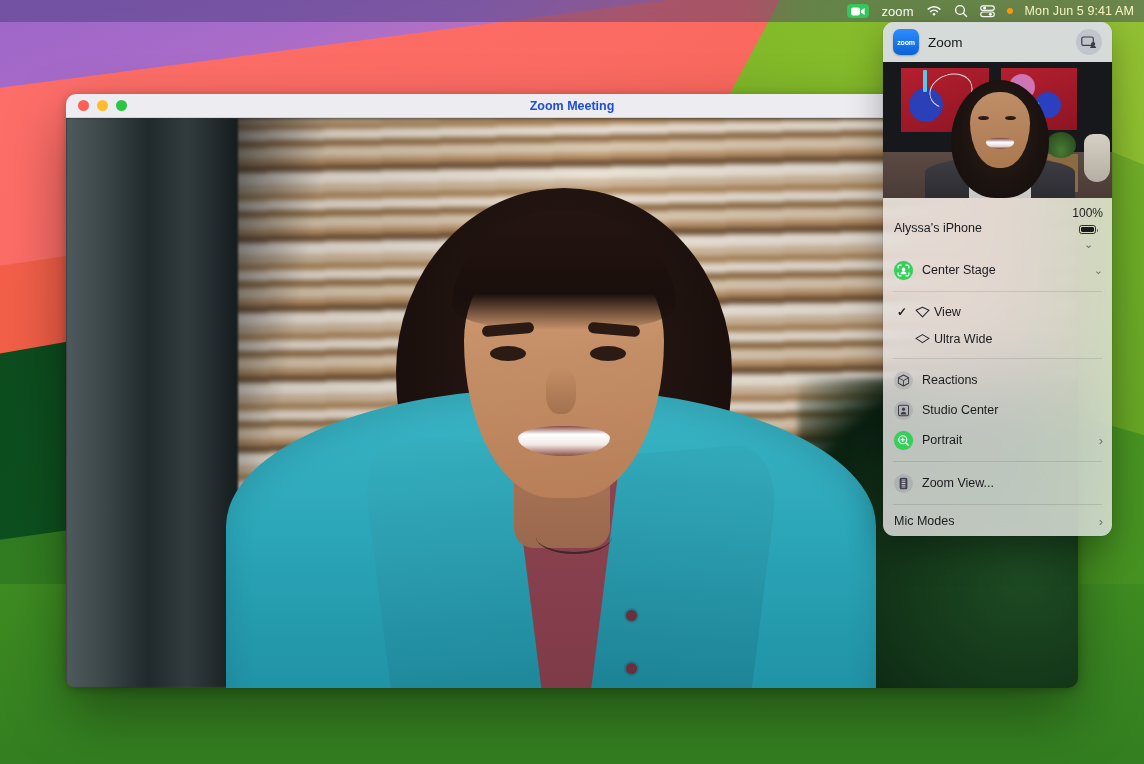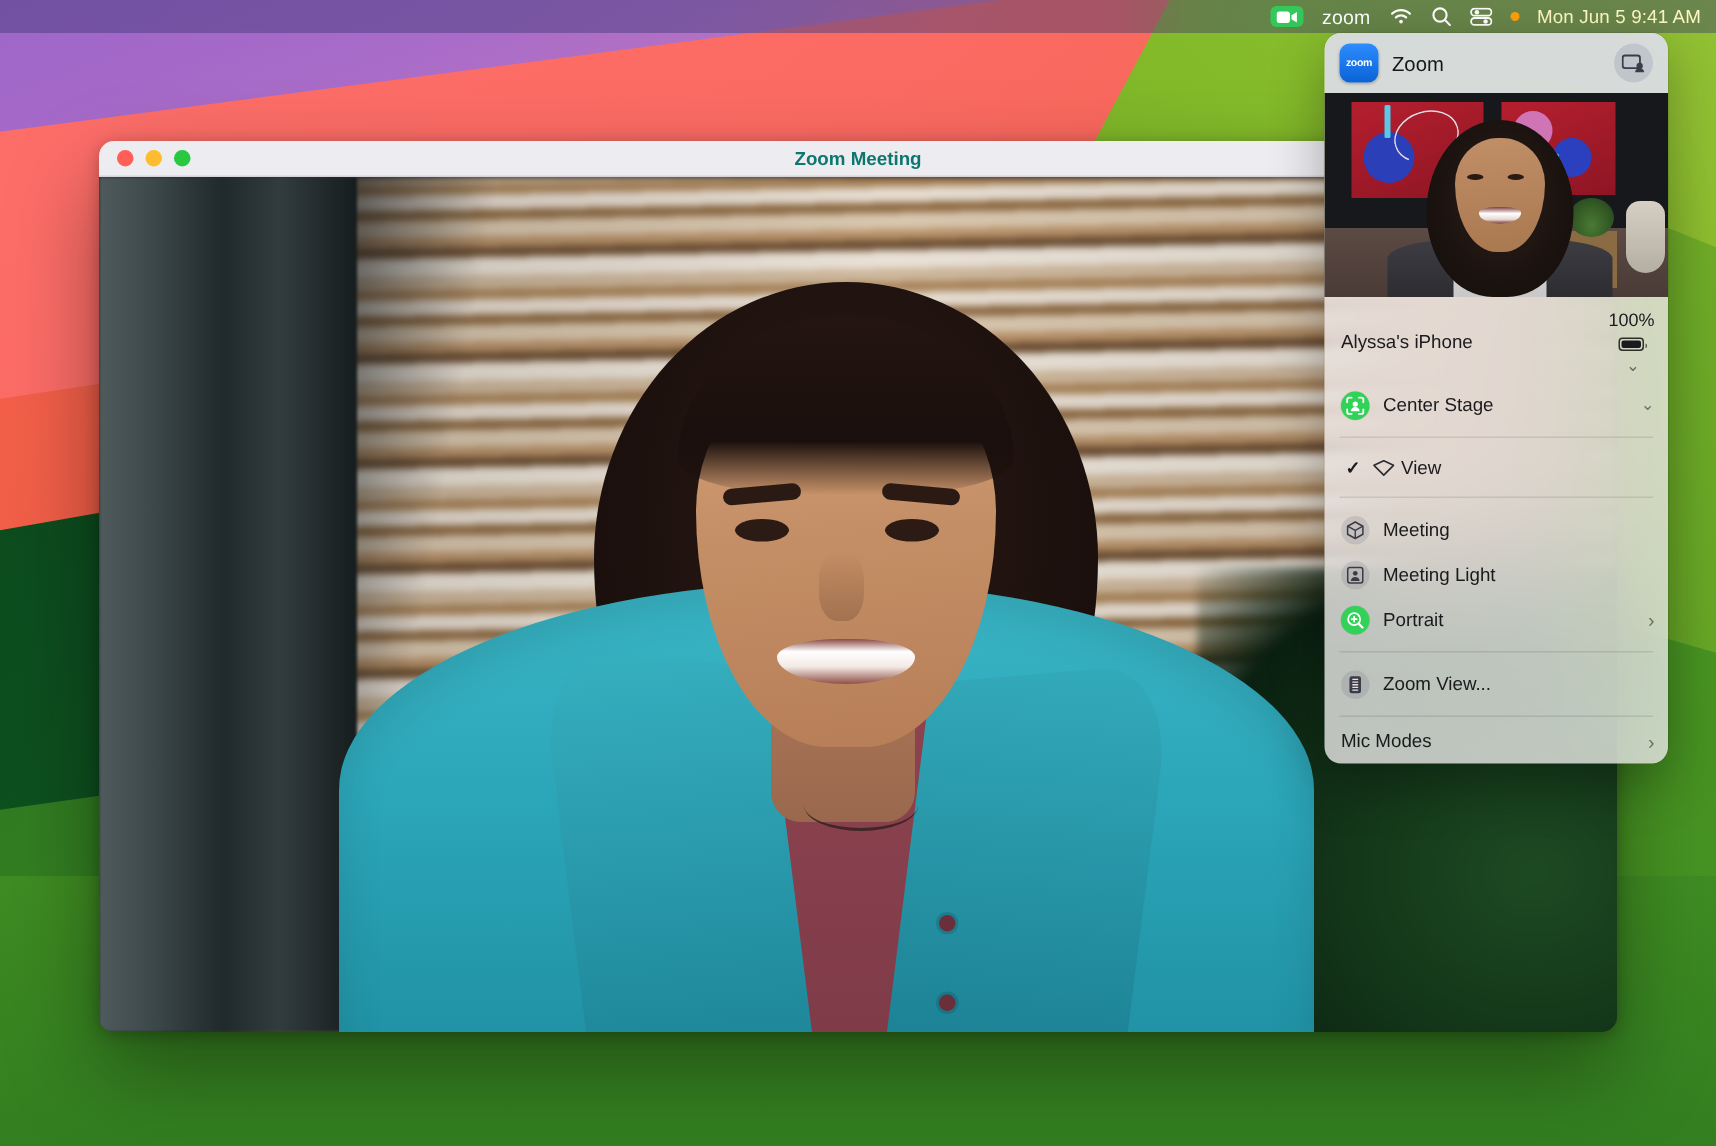--- a/index.html
+++ b/index.html
@@ -119,21 +119,21 @@
     border-bottom:1px solid #d6d4da;
     display:flex; align-items:center; position:relative;
   }
   .traffic { display:flex; gap:8px; padding-left:12px; }
   .tl { width:11px; height:11px; border-radius:50%; }
   .tl.red{ background:#ff5f57; }
   .tl.yellow{ background:#febc2e; }
   .tl.green{ background:#28c840; }
   #zoom-title {
     position:absolute; left:0; right:0; text-align:center;
-    font-size:12.5px; font-weight:700; color:#0f766e;
+    font-size:12.5px; font-weight:700; color:#1d4ed8;
     pointer-events:none;
   }
 
   
   #zoom-video {
     position:relative; width:100%; height:570px;
     overflow:hidden; background:#1b1d1c;
   }
   .vid-wall {
     position:absolute; inset:0;
@@ -560,44 +560,53 @@
   <div class="panel-section">
     <div class="menu-row" style="gap:4px;">
       <span class="check-col">✓</span>
       <span class="lens-icon">
         <svg width="15" height="12" viewBox="0 0 15 12" aria-hidden="true">
           <path d="M1 4.2 L7.5 1.2 L14 4.2 L7.5 10.8 Z" stroke="#2b2b30" stroke-width="1.1" fill="none" stroke-linejoin="round"></path>
         </svg>
       </span>
       <span class="label">View</span>
     </div>
+    <div class="menu-row" style="gap:4px;">
+      <span class="check-col"></span>
+      <span class="lens-icon">
+        <svg width="15" height="12" viewBox="0 0 15 12" aria-hidden="true">
+          <path d="M1 5.4 L7.5 1.6 L14 5.4 L7.5 9.6 Z" stroke="#2b2b30" stroke-width="1.1" fill="none" stroke-linejoin="round"></path>
+        </svg>
+      </span>
+      <span class="label">Ultra Wide</span>
+    </div>
   </div>
 
   <div class="sep"></div>
 
   <div class="panel-section">
     <div class="menu-row">
       <span class="row-icon">
         <svg width="13" height="13" viewBox="0 0 14 14" aria-hidden="true">
           <path d="M7 1.1 L12.5 4.1 V9.9 L7 12.9 L1.5 9.9 V4.1 Z" stroke="#3c3c48" stroke-width="1.1" fill="none" stroke-linejoin="round"></path>
           <path d="M1.5 4.1 L7 7.1 L12.5 4.1 M7 7.1 V12.9" stroke="#3c3c48" stroke-width="1" fill="none"></path>
         </svg>
       </span>
-      <span class="label">Meeting</span>
+      <span class="label">Reactions</span>
     </div>
 
     <div class="menu-row">
       <span class="row-icon">
         <svg width="13" height="13" viewBox="0 0 14 14" aria-hidden="true">
           <rect x="1.6" y="1.4" width="10.8" height="11.2" rx="1.6" stroke="#3c3c48" stroke-width="1.1" fill="none"></rect>
           <circle cx="7" cy="5.6" r="1.7" fill="#3c3c48"></circle>
           <path d="M3.9 11.2c0-1.8 1.4-2.9 3.1-2.9s3.1 1.1 3.1 2.9z" fill="#3c3c48"></path>
         </svg>
       </span>
-      <span class="label">Meeting Light</span>
+      <span class="label">Studio Center</span>
     </div>
 
     <div class="menu-row">
       <span class="row-icon active">
         <svg width="13" height="13" viewBox="0 0 14 14" aria-hidden="true">
           <circle cx="6.2" cy="6.2" r="4.3" stroke="#ffffff" stroke-width="1.3" fill="none"></circle>
           <line x1="6.2" y1="4.4" x2="6.2" y2="8" stroke="#ffffff" stroke-width="1.2" stroke-linecap="round"></line>
           <line x1="4.4" y1="6.2" x2="8" y2="6.2" stroke="#ffffff" stroke-width="1.2" stroke-linecap="round"></line>
           <line x1="9.4" y1="9.4" x2="12.2" y2="12.2" stroke="#ffffff" stroke-width="1.6" stroke-linecap="round"></line>
         </svg>

